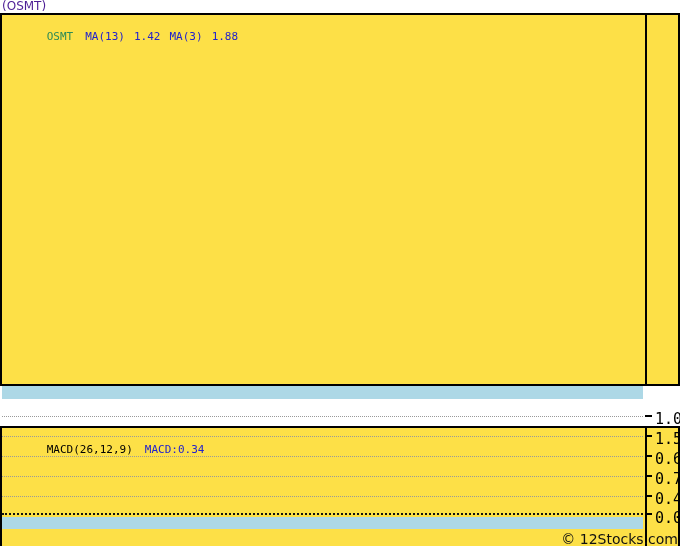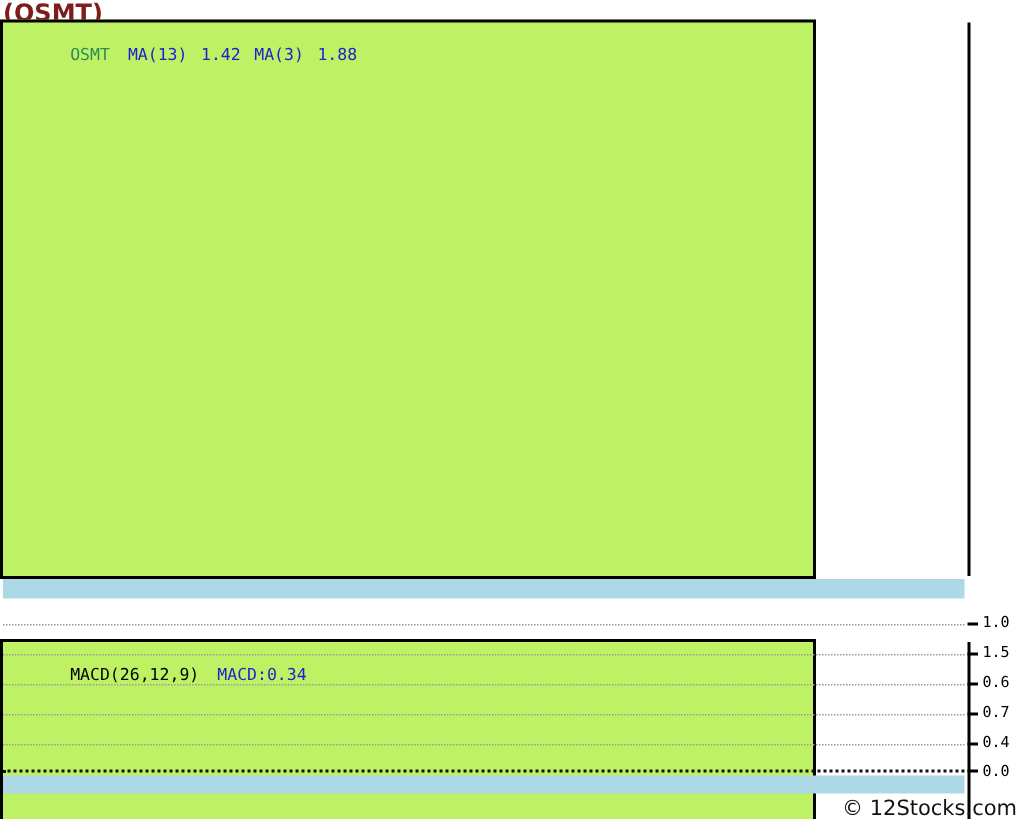--- a/index.html
+++ b/index.html
@@ -8,33 +8,33 @@
     width: 680px;
     height: 546px;
     background: #ffffff;
     font-family: "DejaVu Sans", "Liberation Sans", sans-serif;
     overflow: hidden;
   }
   
   .page-title {
     position: absolute;
     left: 2px; top: -1px;
-    font-size: 16px;
-    font-weight: bold;
-    color: #7f1d1d;
+    font-size: 12px;
+    font-weight: normal;
+    color: #4c1d95;
     letter-spacing: 0px;
   }
   
   .panel {
     position: absolute;
     left: 0;
-    width: 544px;
+    width: 680px;
     border: 2px solid #000000;
     box-sizing: border-box;
-    background: #bef264;
+    background: #fde047;
   }
   #main-panel { top: 13px; height: 373px; }
   #macd-panel { top: 400px; height: 131px; margin-top: 26px; }
   .vsep {
     position: absolute;
     top: 0;
     left: 643px;
     width: 2px;
     height: 100%;
     background: #000000;
@@ -77,21 +77,21 @@
     left: 645px;
     width: 7px;
     height: 2px;
     background: #000000;
   }
   .ticklabel {
     position: absolute;
     left: 655px;
     width: 24px;
     font-family: "DejaVu Sans Mono", "Liberation Mono", monospace;
-    font-size: 10px;
+    font-size: 15px;
     color: #000000;
   }
   
   .copyright {
     position: absolute;
     right: 2px;
     top: 531px;
     font-size: 14px;
     color: #111111;
   }

